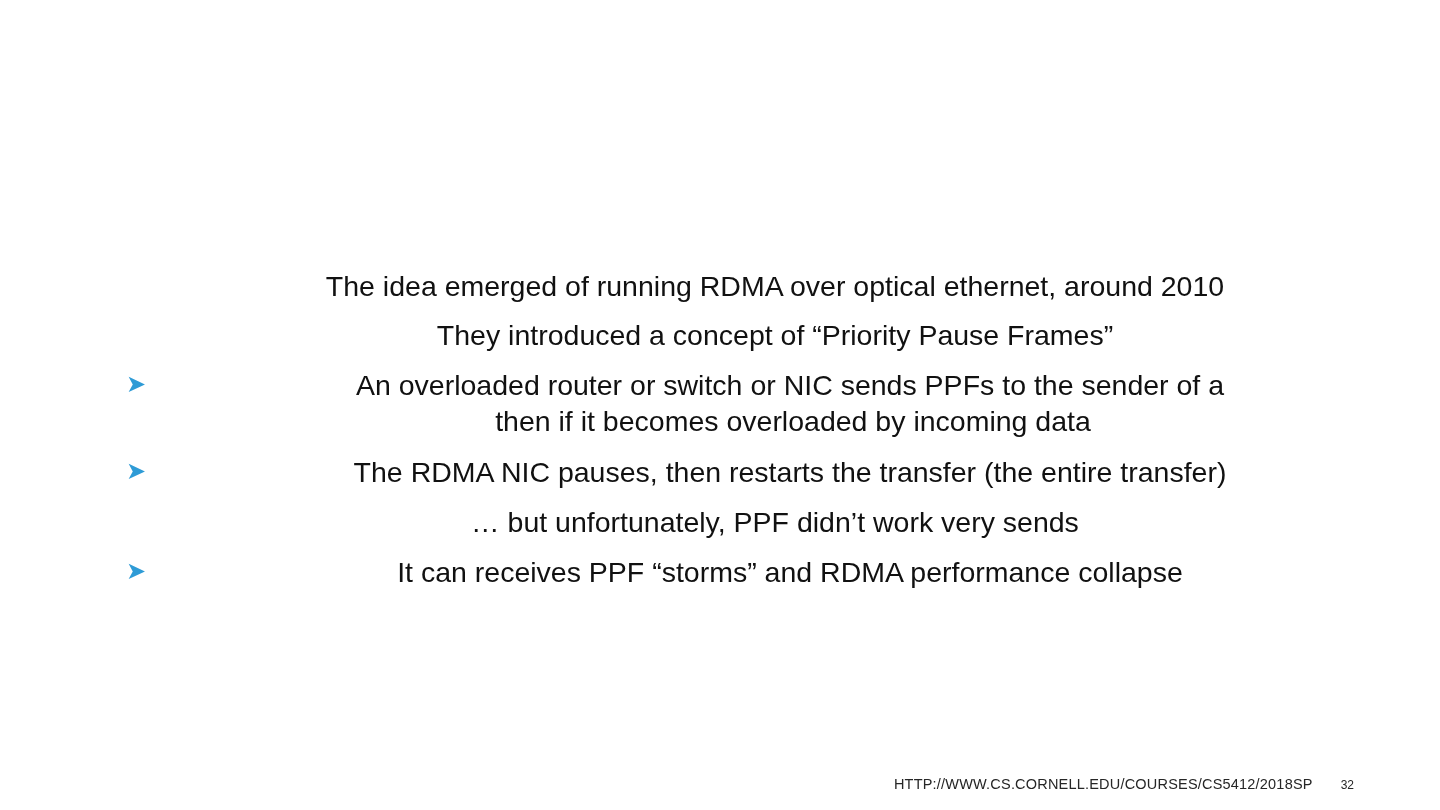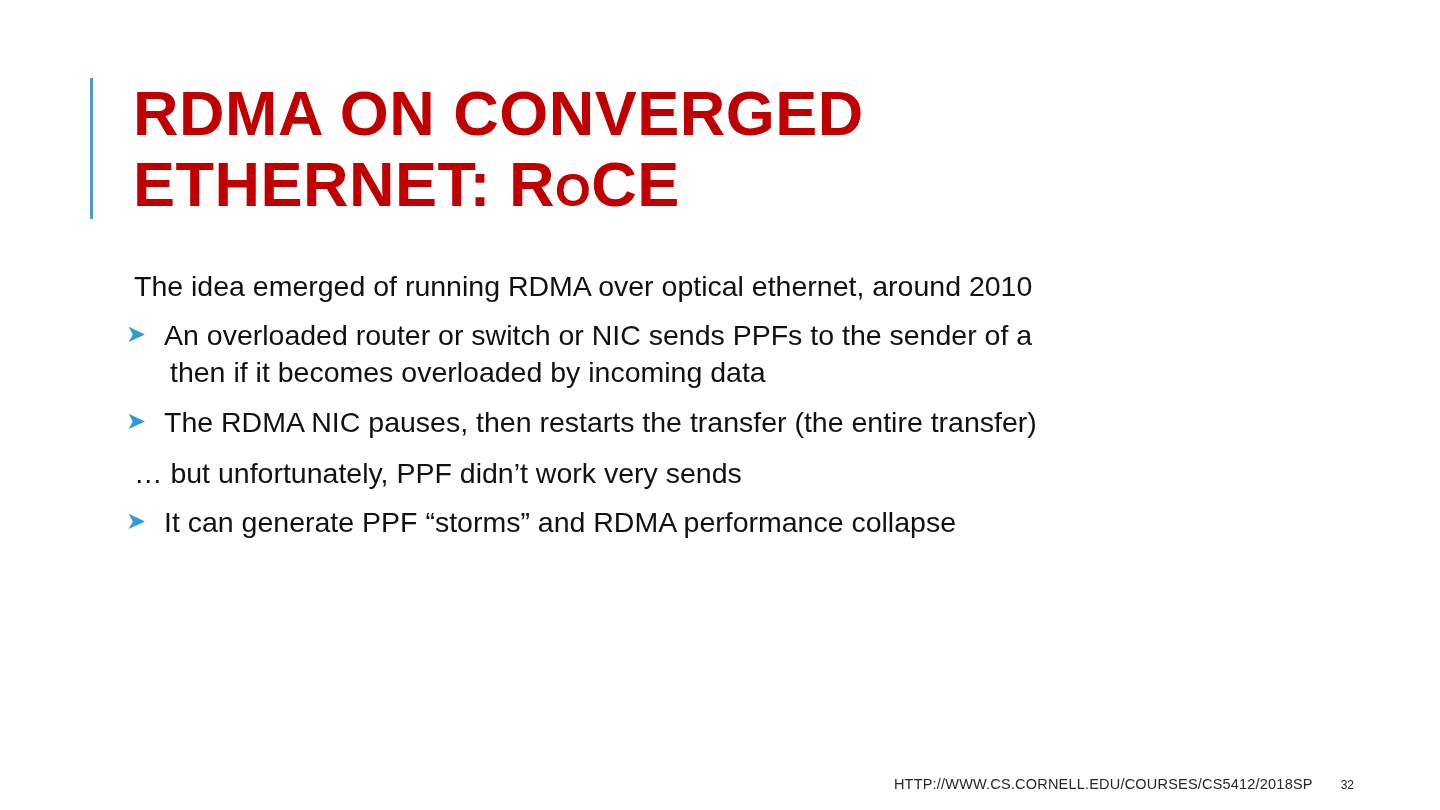--- a/index.html
+++ b/index.html
@@ -72,20 +72,21 @@
   .bullet-glyph {
     color: #2e9bd6;
     font-size: 24px;
     line-height: 1.38;
     width: 34px;
     flex: 0 0 34px;
     text-align: left;
   }
   .line-text {
     flex: 1 1 auto;
+    text-align: center;
   }
   .line.bullet .line-text {
     text-indent: 0;
     padding-left: 4px;
   }
   .line-text .cont {
     display: block;
     padding-left: 6px;
   }
   
@@ -109,34 +110,30 @@
     color: #262626;
     font-size: 12px;
     margin-left: 28px;
   }
 </style>
 </head>
 <body>
 
 <div class="slide">
 
-  <div class="title-block">
-    <div class="title-bar"></div>
-    <h1 class="title-text">
-      <span>RDMA ON CONVERGED</span><br>
-      <span>ETHERNET: R</span><span class="small-cap">o</span><span>CE</span>
-    </h1>
-  </div>
 
   <div class="body-block">
 
     <div class="line plain">
       <div class="line-text">The idea emerged of running RDMA over optical ethernet, around 2010</div>
     </div>
 
+    <div class="line plain">
+      <div class="line-text">They introduced a concept of “Priority Pause Frames”</div>
+    </div>
 
     <div class="line bullet">
       <div class="bullet-glyph">➤</div>
       <div class="line-text">
         <span>An overloaded router or switch or NIC sends PPFs to the sender of a</span>
         <span class="cont">then if it becomes overloaded by incoming data</span>
       </div>
     </div>
 
     <div class="line bullet">
@@ -145,21 +142,21 @@
         <span>The RDMA NIC pauses, then restarts the transfer (the entire transfer)</span>
       </div>
     </div>
 
     <div class="line plain">
       <div class="line-text">… but unfortunately, PPF didn’t work very sends</div>
     </div>
 
     <div class="line bullet">
       <div class="bullet-glyph">➤</div>
-      <div class="line-text">It can generate PPF “storms” and RDMA performance collapse</div>
+      <div class="line-text">It can receives PPF “storms” and RDMA performance collapse</div>
     </div>
 
   </div>
 
   <div class="footer">
     <div class="footer-url">HTTP://WWW.CS.CORNELL.EDU/COURSES/CS5412/2018SP</div>
     <div class="footer-page">32</div>
   </div>
 
 </div>

